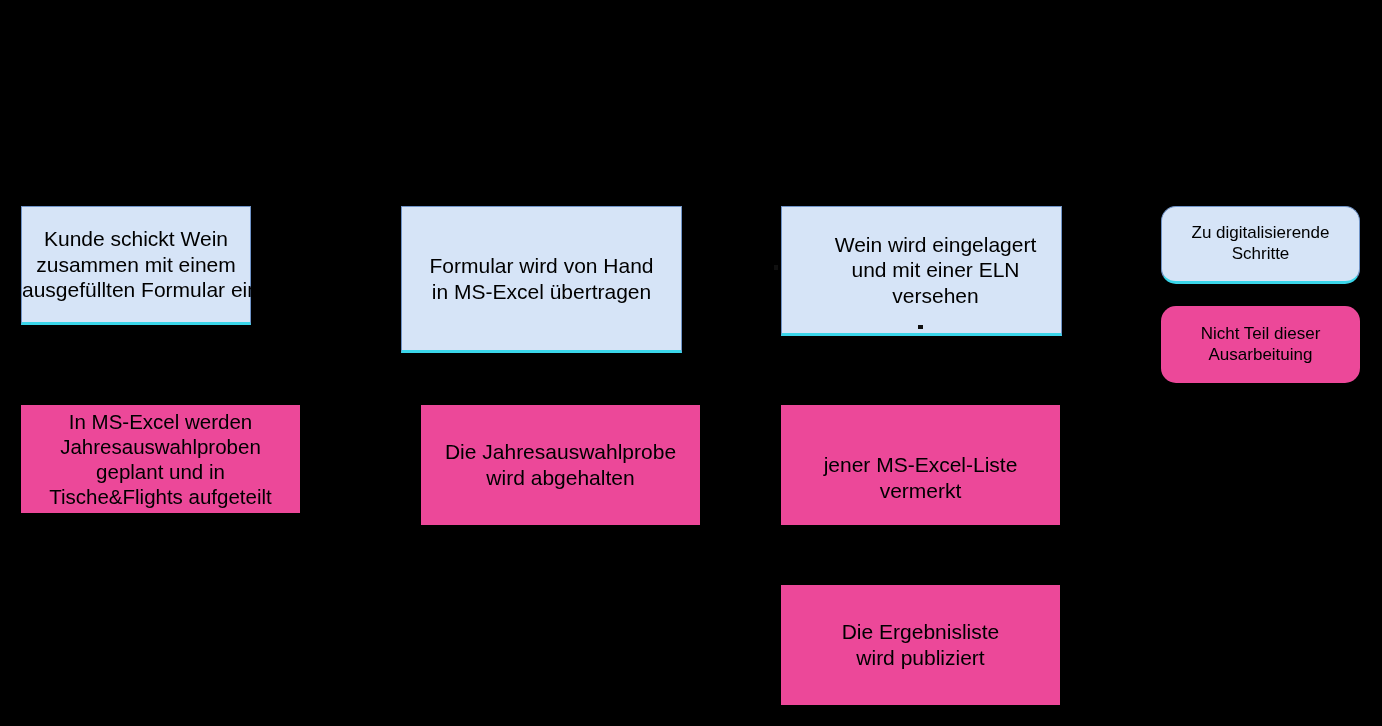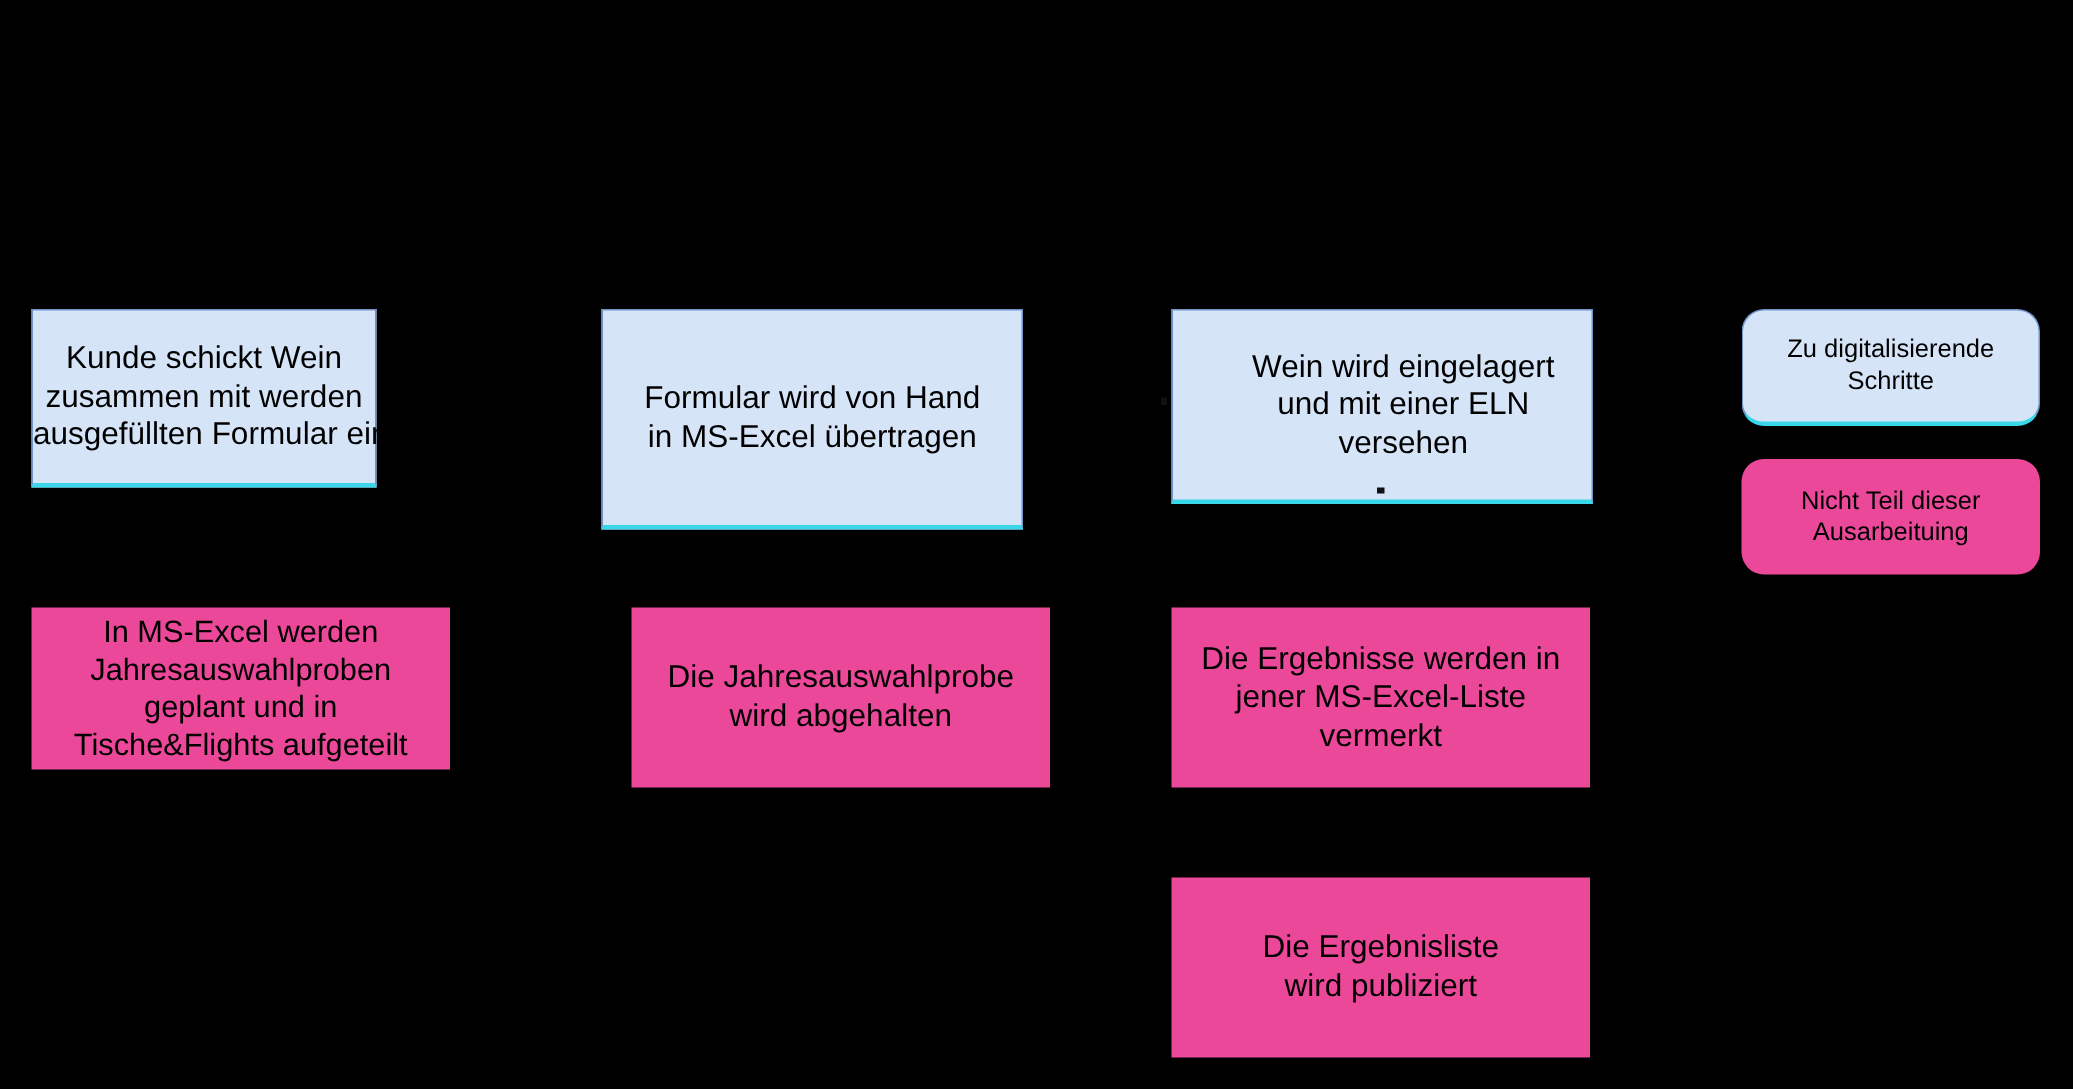--- a/index.html
+++ b/index.html
@@ -62,21 +62,21 @@
     position: absolute;
     background: #101010;
   }
 </style>
 </head>
 <body>
 
 <div id="canvas">
 
   <div class="node blue fs-21" style="left:21px; top:206px; width:230px; height:119px;">
-    <span class="txt"><span>Kunde schickt Wein</span><br><span>zusammen mit werden</span><br><span>ausgefüllten Formular ein</span></span>
+    <span class="txt"><span>Kunde schickt Wein</span><br><span>zusammen mit einem</span><br><span>ausgefüllten Formular ein</span></span>
   </div>
 
   <div class="node blue fs-21" style="left:401px; top:206px; width:281px; height:147px;">
     <span class="txt"><span>Formular wird von Hand</span><br><span>in MS-Excel übertragen</span></span>
   </div>
 
   <div class="node blue fs-21" style="left:781px; top:206px; width:281px; height:130px;padding-left:28px;">
     <span class="txt"><span>Wein wird eingelagert</span><br><span>und mit einer ELN</span><br><span>versehen</span></span>
   </div>
 
@@ -93,20 +93,20 @@
 
   <div class="node white overflow fs-20" style="left:21px; top:405px; width:279px; height:108px;">
     <span class="txt"><span>In MS-Excel werden</span><br><span>Jahresauswahlproben</span><br><span>geplant und in</span><br><span>Tische&amp;Flights aufgeteilt</span></span>
   </div>
 
   <div class="node white fs-21" style="left:401px; top:405px; width:279px; height:120px;margin-left:20px;">
     <span class="txt"><span>Die Jahresauswahlprobe</span><br><span>wird abgehalten</span></span>
   </div>
 
   <div class="node white overflow fs-21" style="left:781px; top:405px; width:279px; height:120px;">
-    <span class="txt"><span>Die Ergebnisse werden in</span><br><span>jener MS-Excel-Liste</span><br><span>vermerkt</span></span>
+    <span class="txt"><br><span>jener MS-Excel-Liste</span><br><span>vermerkt</span></span>
   </div>
 
   <div class="node white fs-21" style="left:781px; top:585px; width:279px; height:120px;">
     <span class="txt"><span>Die Ergebnisliste</span><br><span>wird publiziert</span></span>
   </div>
 
 </div>
 
 </body></html>

